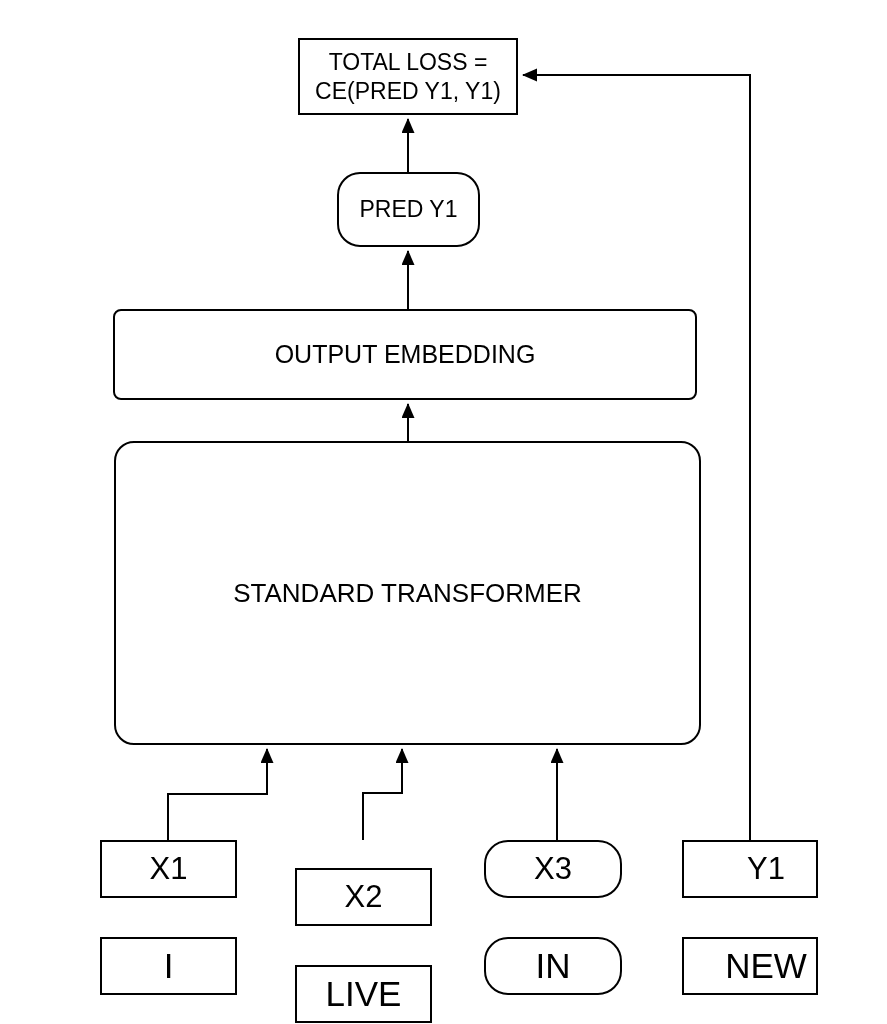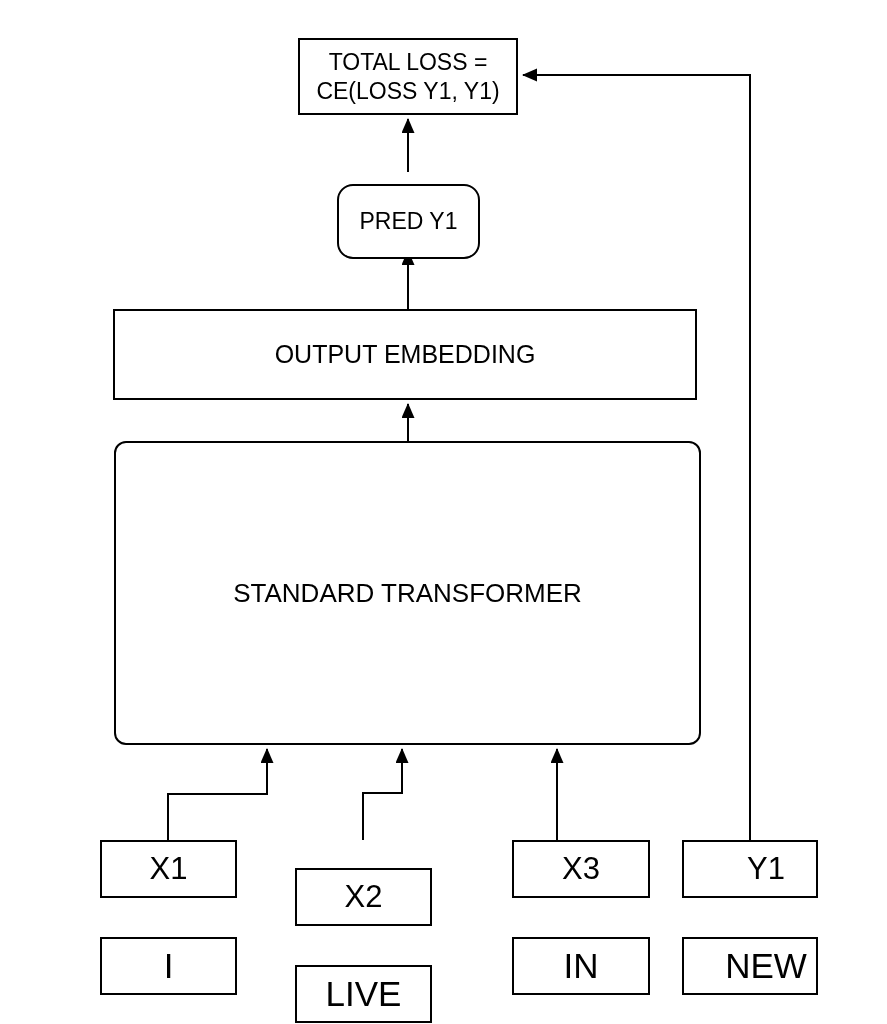--- a/index.html
+++ b/index.html
@@ -28,29 +28,29 @@
     color: var(--text);
     display: flex;
     flex-direction: column;
     align-items: center;
     justify-content: center;
     text-align: center;
     line-height: 1.25;
     white-space: nowrap;
   }
   #node-loss   { left: 298px; top: 38px;  width: 220px; height: 77px;  font-size: 23px; }
-  #node-pred   { left: 337px; top: 172px; width: 143px; height: 75px;  font-size: 23px; border-radius: 16px; margin-top: 12px; }
-  #node-oe     { left: 113px; top: 309px; width: 584px; height: 91px;  font-size: 25px; border-radius: 0; }
-  #node-trans  { left: 114px; top: 441px; width: 587px; height: 304px; font-size: 26px; border-radius: 12px; }
+  #node-pred   { left: 337px; top: 172px; width: 143px; height: 75px;  font-size: 23px; border-radius: 23px; }
+  #node-oe     { left: 113px; top: 309px; width: 584px; height: 91px;  font-size: 25px; border-radius: 8px; }
+  #node-trans  { left: 114px; top: 441px; width: 587px; height: 304px; font-size: 26px; border-radius: 20px; }
 
   .row-inputs { top: 840px; height: 58px; font-size: 31px; }
   .row-tokens { top: 937px; height: 58px; font-size: 35px; }
   .col-1 { left: 100px; width: 137px; }
   .col-2 { left: 295px; width: 137px; margin-top: 28px; }
-  .col-3 { left: 512px; width: 138px; }
+  .col-3 { left: 484px; width: 138px; border-radius: 24px; }
   .col-4 { left: 682px; width: 136px; padding-left: 32px; }
 
   #wires {
     position: absolute;
     left: 0;
     top: 0;
     pointer-events: none;
   }
   .connector {
     stroke: var(--line);
@@ -73,21 +73,21 @@
     <path class="connector" d="M408 309 L408 251" marker-end="url(#ah)"></path>
     <path class="connector" d="M408 441 L408 404" marker-end="url(#ah)"></path>
     <path class="connector" d="M168 840 L168 794 L267 794 L267 749" marker-end="url(#ah)"></path>
     <path class="connector" d="M363 840 L363 793 L402 793 L402 749" marker-end="url(#ah)"></path>
     <path class="connector" d="M557 840 L557 749" marker-end="url(#ah)"></path>
     <path class="connector" d="M750 840 L750 75 L523 75" marker-end="url(#ah)"></path>
   </svg>
 
   <div class="node" id="node-loss">
     <div>TOTAL LOSS =</div>
-    <div>CE(LOSS Y1, Y1)</div>
+    <div>CE(PRED Y1, Y1)</div>
   </div>
 
   <div class="node" id="node-pred">
     <div>PRED Y1</div>
   </div>
 
   <div class="node" id="node-oe">
     <div>OUTPUT EMBEDDING</div>
   </div>
 

